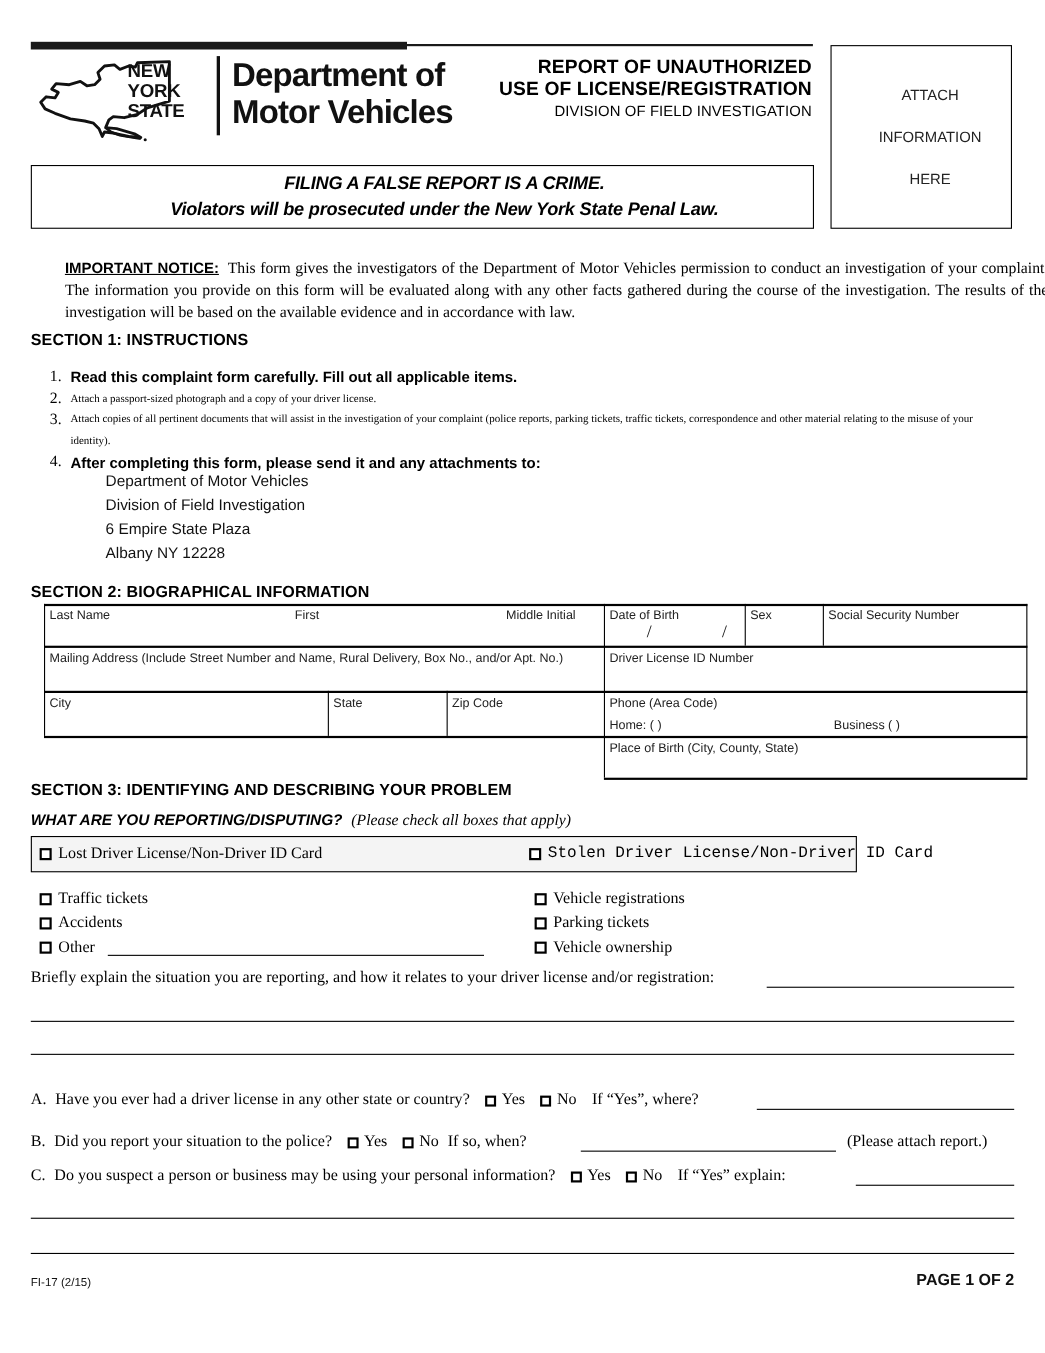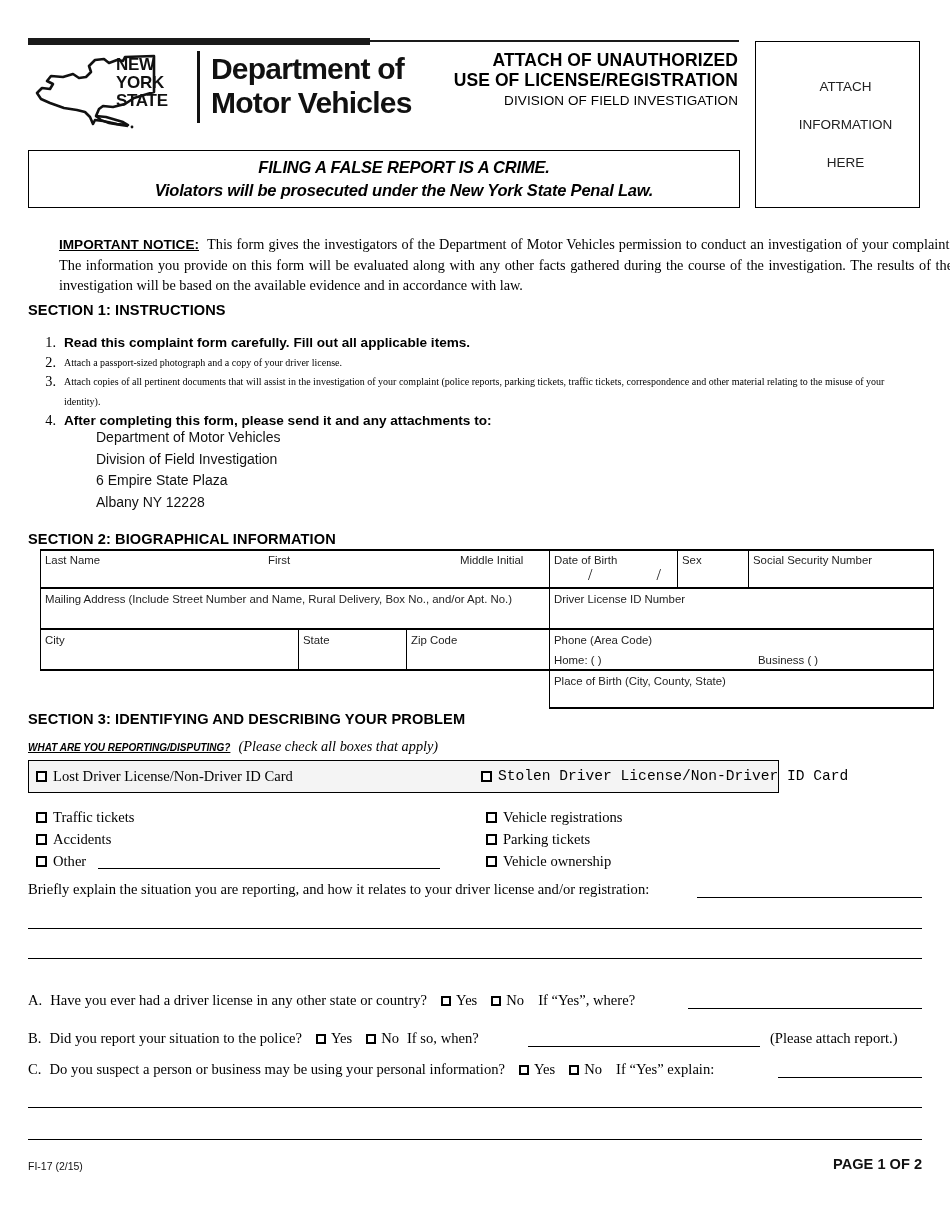--- a/index.html
+++ b/index.html
@@ -243,22 +243,21 @@
 
   
   #what-line {
     position: absolute;
     left: 28px; top: 737px;
   }
   #what-line .q {
     font-family: "Liberation Sans", sans-serif;
     font-weight: bold;
     font-style: italic;
-    font-size: 10px;
-    text-decoration: underline;
+    font-size: 14px;
   }
   #what-line .sub {
     font-family: "Liberation Serif", serif;
     font-style: italic;
     font-size: 14.3px;
   }
 
   #gray-box {
     position: absolute;
     left: 28px; top: 760px;
@@ -352,21 +351,21 @@
 
     <div id="logo-divider"></div>
 
     <div id="dmv-words">
       <div>Department of</div>
       <div>Motor Vehicles</div>
     </div>
   </div>
 
   <div id="title-block">
-    <div class="t1">ATTACH OF UNAUTHORIZED</div>
+    <div class="t1">REPORT OF UNAUTHORIZED</div>
     <div class="t2">USE OF LICENSE/REGISTRATION</div>
     <div class="t3">DIVISION OF FIELD INVESTIGATION</div>
   </div>
 
   <div id="photo-box">
     <span>ATTACH</span>
     <span>INFORMATION</span>
     <span>HERE</span>
   </div>
 

